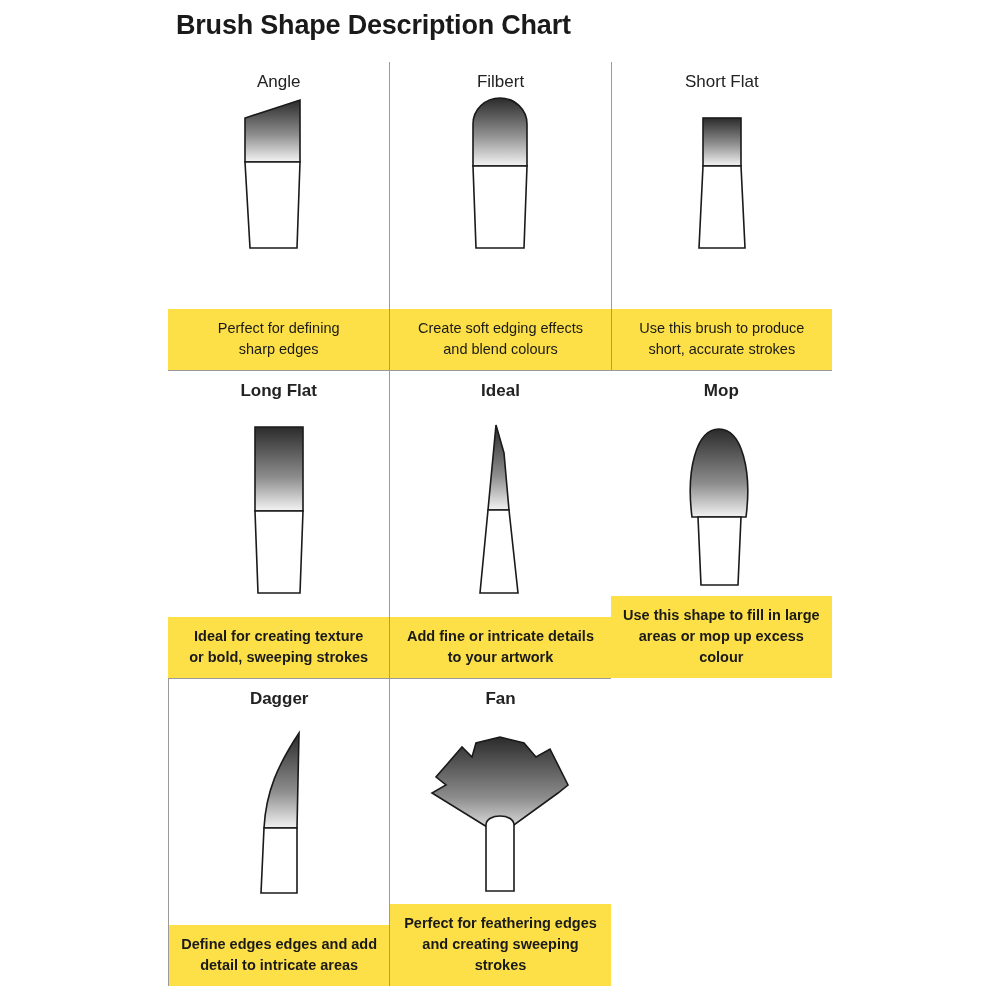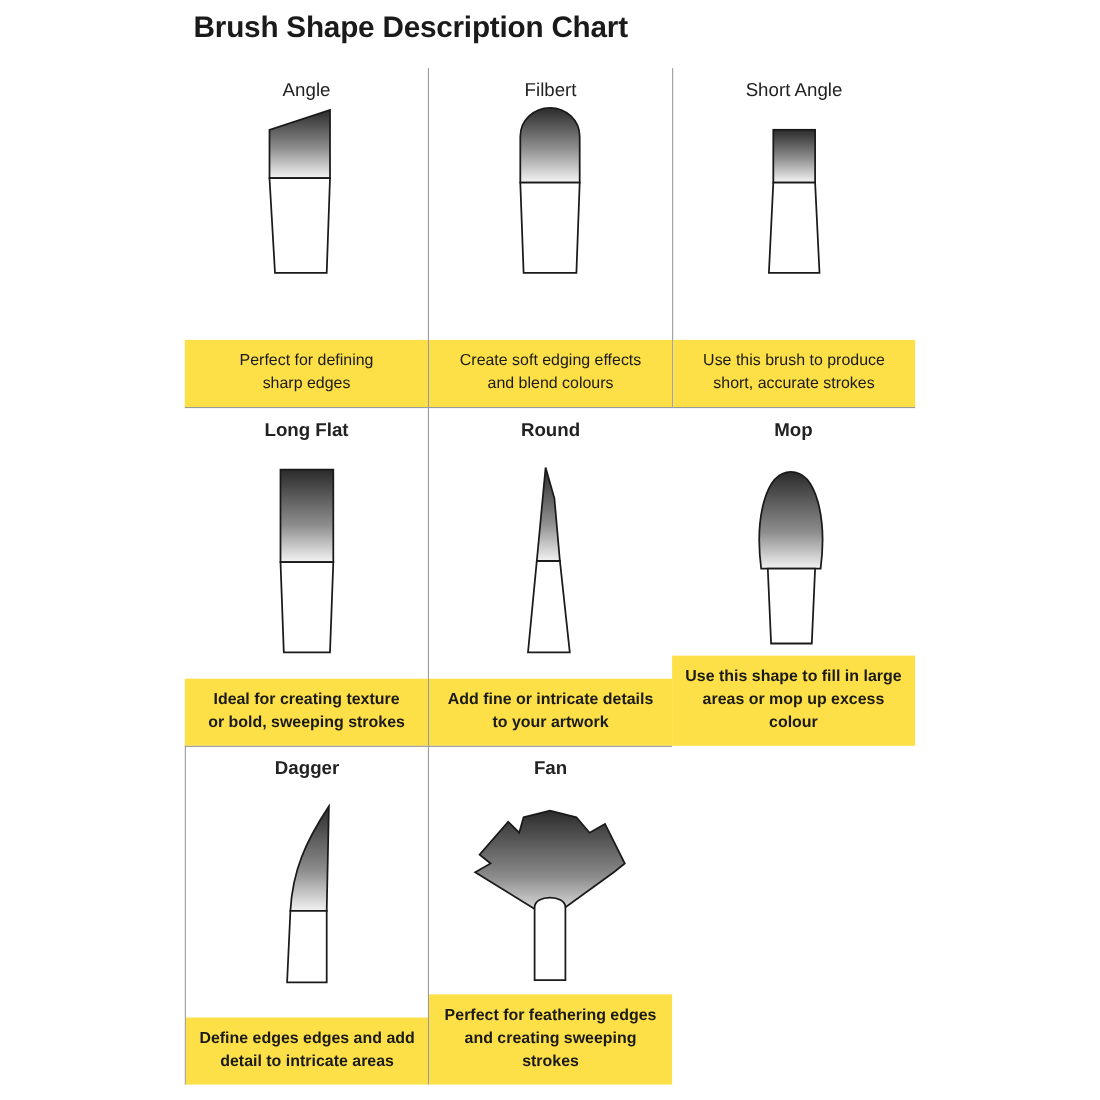--- a/index.html
+++ b/index.html
@@ -117,21 +117,21 @@
           <path d="M48,70 L102,70 L99,152 L51,152 Z" fill="#ffffff" stroke="#1a1a1a" stroke-width="1.6"></path>
         </svg>
       </div>
       <div class="desc">
           <span>Create soft edging effects
 and blend colours</span>
         </div>
     </div>
 
     <div class="cell r0 c2">
-      <div class="cell-label">Short Angle</div>
+      <div class="cell-label">Short Flat</div>
       <div class="brush-area">
         <svg width="150" height="190" viewBox="0 0 150 190">
           <defs>
             <linearGradient id="gSF" x1="0" y1="0" x2="0" y2="1">
               <stop offset="0%" stop-color="#2b2b2b"></stop>
               <stop offset="55%" stop-color="#919191"></stop>
               <stop offset="100%" stop-color="#f4f4f4"></stop>
             </linearGradient>
           </defs>
           <rect x="56" y="22" width="38" height="48" fill="url(#gSF)" stroke="#1a1a1a" stroke-width="1.6"></rect>
@@ -159,21 +159,21 @@
           <path d="M51,106 L99,106 L96,188 L54,188 Z" fill="#ffffff" stroke="#1a1a1a" stroke-width="1.6"></path>
         </svg>
       </div>
       <div class="desc">
           <span>Ideal for creating texture
 or bold, sweeping strokes</span>
         </div>
     </div>
 
     <div class="cell r1 c1">
-      <div class="cell-label">Round</div>
+      <div class="cell-label">Ideal</div>
       <div class="brush-area">
         <svg width="150" height="195" viewBox="0 0 150 195">
           <defs>
             <linearGradient id="gR" x1="0" y1="0" x2="0" y2="1">
               <stop offset="0%" stop-color="#2b2b2b"></stop>
               <stop offset="60%" stop-color="#8f8f8f"></stop>
               <stop offset="100%" stop-color="#f2f2f2"></stop>
             </linearGradient>
           </defs>
           <path d="M71,20 L63,105 L84,105 L79,48 Z" fill="url(#gR)" stroke="#1a1a1a" stroke-width="1.6"></path>

